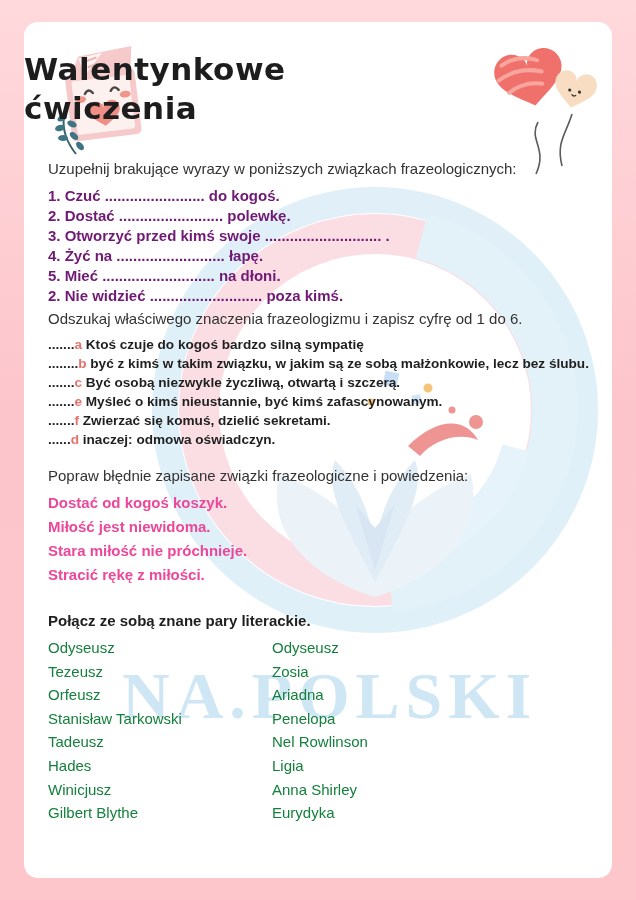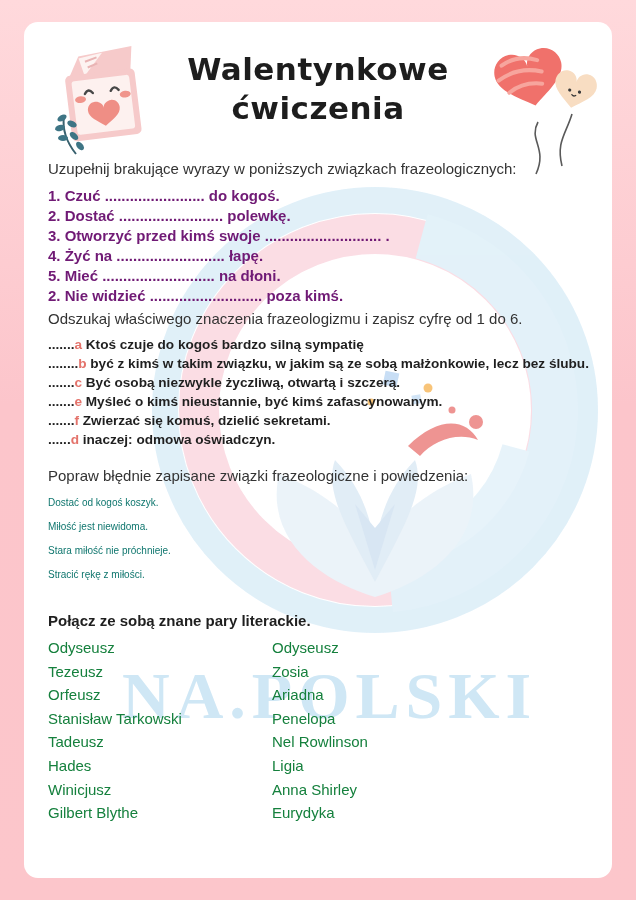--- a/index.html
+++ b/index.html
@@ -8,34 +8,34 @@
          font-family:"Liberation Sans",sans-serif;}
   .page{position:absolute;left:24px;top:22px;width:588px;height:856px;
         background:#ffffff;border-radius:14px;overflow:hidden;}
   
   .wm-svg{position:absolute;left:0;top:0;width:588px;height:856px;z-index:1;opacity:.85;}
   .brand{position:absolute;left:98px;top:636px;z-index:1;
          font-family:"Liberation Serif",serif;font-weight:bold;
          font-size:66px;letter-spacing:6px;color:#cfe7f5;white-space:nowrap;text-align:center;}
   
   .content{position:absolute;inset:0;z-index:2;color:#232323;}
-  .title{position:absolute;left:0;top:28px;width:100%;text-align:center;
+  .title{position:absolute;left:0;top:28px;width:100%;
          font-family:"DejaVu Sans",sans-serif;font-weight:800;font-size:31px;
          line-height:39px;color:#1d1d1d;letter-spacing:.5px;}
   .hdr-icon{position:absolute;}
   .card-icon{left:26px;top:22px;width:104px;height:116px;}
   .balloons-icon{left:462px;top:14px;width:116px;height:142px;}
   .instr{position:absolute;left:24px;width:548px;font-size:15px;font-weight:400;color:#333;}
   .t1-list{position:absolute;left:24px;top:164px;font-size:15px;font-weight:700;
            line-height:20px;color:#701a75;}
   .t2-list{position:absolute;left:24px;top:313px;font-size:13.6px;font-weight:700;
            line-height:19px;color:#1f1f1f;}
   .t2-list .letter{color:#e4736b;}
-  .t3-list{position:absolute;left:24px;top:469px;font-size:10px;font-weight:400;
-           line-height:24px;color:#0f766e;}
+  .t3-list{position:absolute;left:24px;top:469px;font-size:15px;font-weight:700;
+           line-height:24px;color:#ec4899;}
   .t4-instr{position:absolute;left:24px;top:590px;font-size:15px;font-weight:700;color:#1f1f1f;}
   .pairs{position:absolute;left:24px;top:614px;display:grid;
          grid-template-columns:224px auto;font-size:15px;font-weight:500;
          line-height:23.6px;color:#15803d;}
 </style>
 </head>
 <body>
 
 <div class="frame">
   <div class="page">

